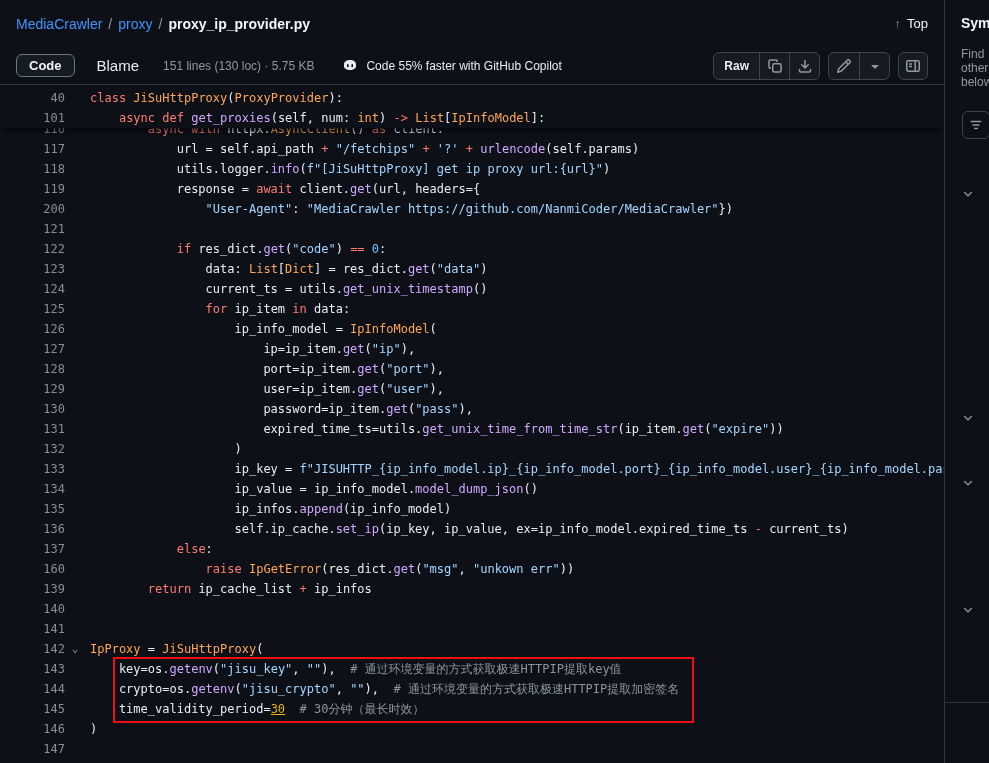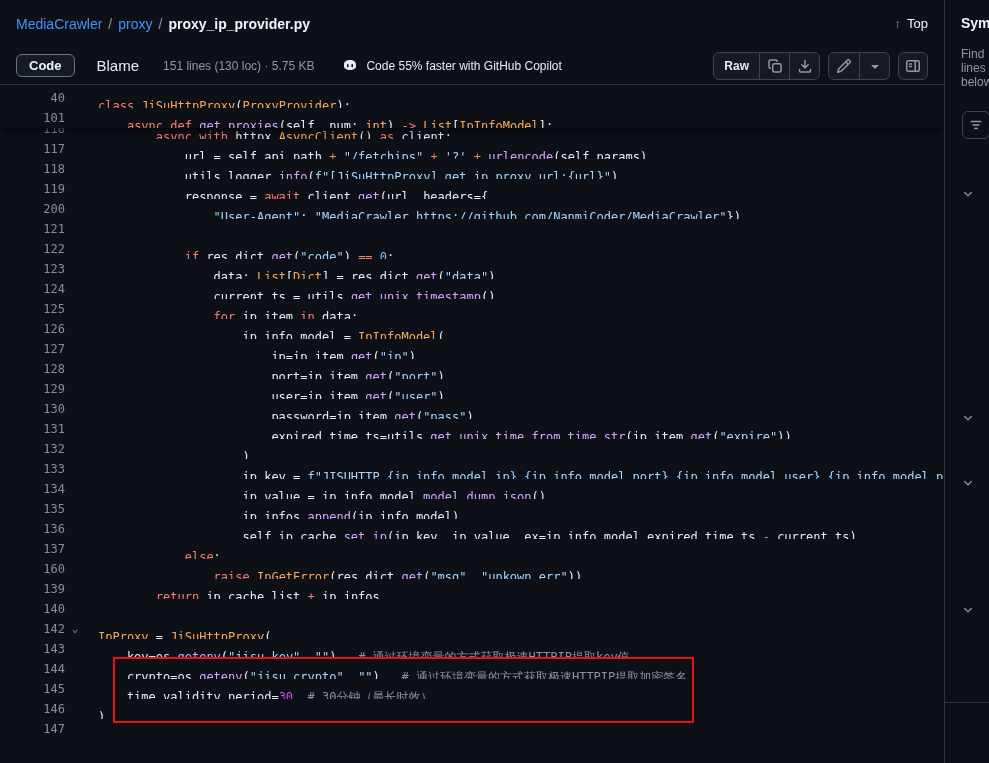--- a/index.html
+++ b/index.html
@@ -32,21 +32,21 @@
   .icon-btn{width:30px;height:28px;border:1px solid #3d444d;border-radius:6px;background:#161b22;display:flex;align-items:center;justify-content:center;cursor:pointer}
 
   
   .code-pane{position:relative;flex:1;overflow:hidden;font-family:"DejaVu Sans Mono","Liberation Mono",monospace;font-size:12px}
   .code-lines{position:absolute;top:34px;left:0;right:0}
   .code-line{display:flex;height:20px;line-height:20px;overflow:hidden}
   .gutter{width:90px;flex:none;display:flex;justify-content:flex-end;align-items:center;padding-right:8px;gap:3px}
   .ln{color:#868e98;font-size:12px;cursor:pointer;min-width:26px;text-align:right}
   .fold-spacer{width:14px;flex:none}
   .fold-chevron{width:14px;flex:none;color:#9198a1;font-size:11px;text-align:center;cursor:pointer;line-height:14px}
-  .lc{margin:8px;white-space:pre;font-family:inherit;font-size:12px;line-height:20px}
+  .lc{margin:0;white-space:pre;font-family:inherit;font-size:12px;line-height:20px}
   .sticky{position:absolute;top:0;left:0;right:0;height:43px;padding-top:3px;background:#0d1117;z-index:4;box-shadow:0 5px 7px -3px rgba(1,4,9,0.85)}
   .annotation-box{position:absolute;left:113px;top:572px;width:581px;height:66px;border:2px solid #ee1111;z-index:3;pointer-events:none}
 
   
   .sidebar{width:45px;border-left:1px solid #30363d;position:relative;overflow:hidden;flex:none}
   .sidebar-title{padding:15px 0 0 16px;font-size:14px;font-weight:700;color:#f0f6fc;white-space:nowrap}
   .sidebar-desc{padding:16px 0 0 16px;font-size:12px;line-height:14px;color:#9198a1}
   .sidebar-desc div{white-space:nowrap}
   .filter-btn{position:absolute;top:111px;left:17px;width:28px;height:28px;border:1px solid #3d444d;border-radius:6px;background:transparent;display:flex;align-items:center;justify-content:center;cursor:pointer}
   .sb-chevron{position:absolute;left:17px;cursor:pointer}
@@ -307,20 +307,27 @@
           </div>
           <div class="code-line">
             <div class="gutter">
               <span class="ln">140</span>
               <span class="fold-spacer"></span>
             </div>
             <pre class="lc"></pre>
           </div>
           <div class="code-line">
             <div class="gutter">
+              <span class="ln">141</span>
+              <span class="fold-spacer"></span>
+            </div>
+            <pre class="lc"></pre>
+          </div>
+          <div class="code-line">
+            <div class="gutter">
               <span class="ln">142</span>
               <span class="fold-chevron">⌄</span>
             </div>
             <pre class="lc"><span style="color: rgb(255, 166, 87);">IpProxy</span><span style="color: rgb(230, 237, 243);"> = </span><span style="color: rgb(255, 166, 87);">JiSuHttpProxy</span><span style="color: rgb(230, 237, 243);">(</span></pre>
           </div>
           <div class="code-line">
             <div class="gutter">
               <span class="ln">143</span>
               <span class="fold-spacer"></span>
             </div>
@@ -331,21 +338,21 @@
               <span class="ln">144</span>
               <span class="fold-spacer"></span>
             </div>
             <pre class="lc"><span style="color: rgb(230, 237, 243);">    crypto=os.</span><span style="color: rgb(210, 168, 255);">getenv</span><span style="color: rgb(230, 237, 243);">(</span><span style="color: rgb(165, 214, 255);">"jisu_crypto"</span><span style="color: rgb(230, 237, 243);">, </span><span style="color: rgb(165, 214, 255);">""</span><span style="color: rgb(230, 237, 243);">),  </span><span style="color: rgb(139, 148, 158);"># 通过环境变量的方式获取极速HTTPIP提取加密签名</span></pre>
           </div>
           <div class="code-line">
             <div class="gutter">
               <span class="ln">145</span>
               <span class="fold-spacer"></span>
             </div>
-            <pre class="lc"><span style="color: rgb(230, 237, 243);">    time_validity_period=</span><span style="color: #d946ef; text-decoration: underline;">30</span><span style="color: rgb(230, 237, 243);">  </span><span style="color: rgb(139, 148, 158);"># 30分钟（最长时效）</span></pre>
+            <pre class="lc"><span style="color: rgb(230, 237, 243);">    time_validity_period=</span><span style="color: #eab308; text-decoration: underline;">30</span><span style="color: rgb(230, 237, 243);">  </span><span style="color: rgb(139, 148, 158);"># 30分钟（最长时效）</span></pre>
           </div>
           <div class="code-line">
             <div class="gutter">
               <span class="ln">146</span>
               <span class="fold-spacer"></span>
             </div>
             <pre class="lc"><span style="color: rgb(230, 237, 243);">)</span></pre>
           </div>
           <div class="code-line">
             <div class="gutter">
@@ -372,21 +379,21 @@
           </div>
         </div>
       <div class="annotation-box" style="border-color: rgb(238, 17, 17);"></div>
     </div>
   </div>
 
   <div class="sidebar">
     <div class="sidebar-title">Sym</div>
     <div class="sidebar-desc">
       <div>Find</div>
-      <div>lines</div>
+      <div>other</div>
       <div>below</div>
     </div>
     <button class="filter-btn">
       <span style="display:flex">
         <svg width="14" height="14" viewBox="0 0 16 16" fill="none" stroke="#9198a1" stroke-width="1.5" stroke-linecap="round">
             <path d="M2.5 4h11M4.5 8h7M6.5 12h3"></path>
           </svg>
       </span>
     </button>
     <span class="sb-chevron" style="top:186px"><svg width="12" height="12" viewBox="0 0 16 16" fill="none" stroke="#9198a1" stroke-width="1.8" stroke-linecap="round" stroke-linejoin="round">

